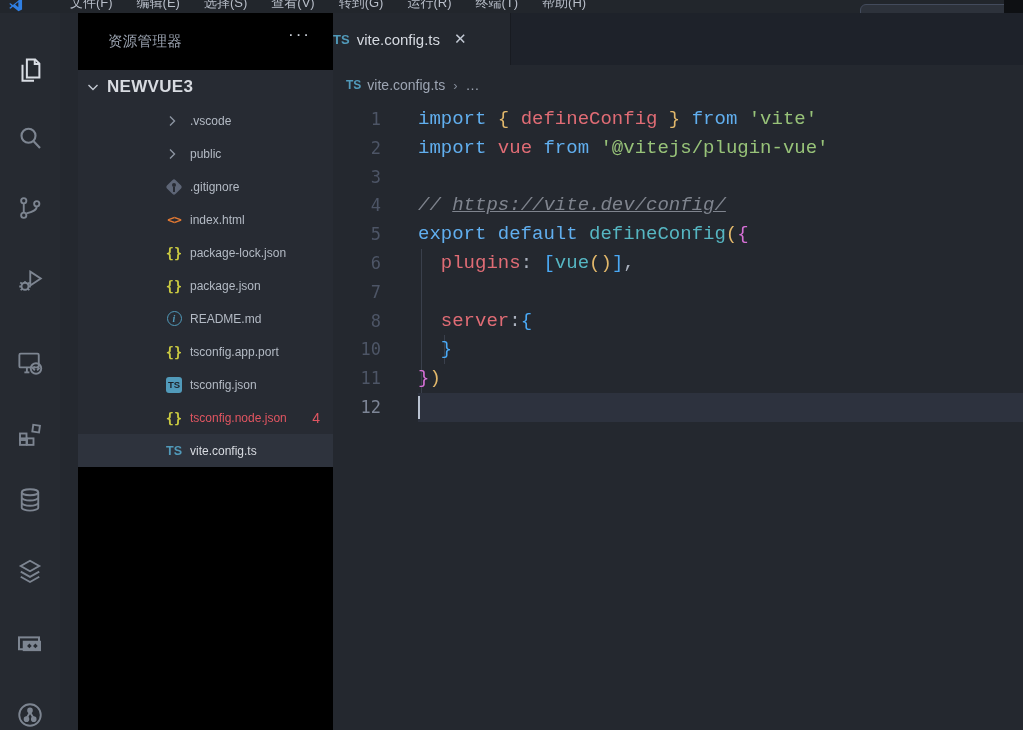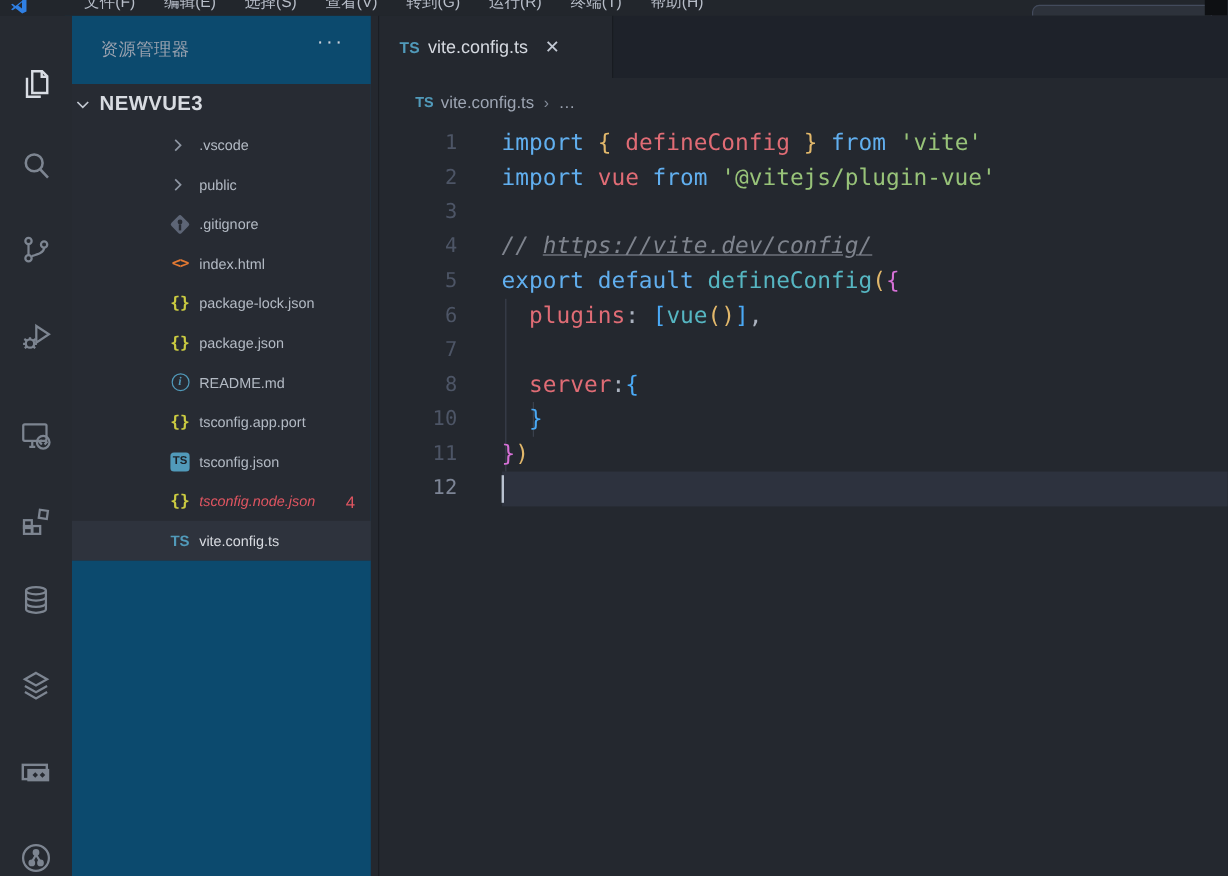--- a/index.html
+++ b/index.html
@@ -19,38 +19,38 @@
 
   
   #activitybar { position:absolute; left:0; top:13px; width:60px; height:717px;
     background:#262a31; z-index:20; }
   .ab-item { position:absolute; left:0; width:60px; height:52px; display:flex;
     align-items:center; justify-content:center; color:#7d8591; cursor:pointer; }
   .ab-item.active { color:#d9dde4; }
   .ab-item svg { width:30px; height:30px; }
 
   
-  #sidebar { position:absolute; left:54px; top:13px; width:255px; height:717px;
-    background:#0c4a6e; z-index:10; }
+  #sidebar { position:absolute; left:78px; top:13px; width:255px; height:717px;
+    background:#000000; z-index:10; }
   #sb-header { position:absolute; left:0; top:0; width:255px; height:57px; }
   #sb-title { position:absolute; left:30px; top:19px; font-size:14.5px; color:#9aa2af; letter-spacing:.3px; }
   #sb-more { position:absolute; right:22px; top:12px; font-size:17px; color:#ccd1da;
     letter-spacing:2px; cursor:pointer; }
   #tree { position:absolute; left:0; top:57px; width:255px; background:#272b33; }
   .sec-row { position:relative; height:34px; display:flex; align-items:center; cursor:pointer; }
   .sec-row .chev { margin-left:7px; color:#c3c9d2; display:flex; }
   .sec-label { margin-left:6px; font-size:17px; font-weight:bold; color:#d8dbe1; letter-spacing:.3px; }
   .file-row { position:relative; height:33px; display:flex; align-items:center; cursor:pointer; }
   .file-row.selected { background:#2e333d; }
   .file-row .chev { position:absolute; left:86px; color:#8d95a2; display:flex; }
   .file-row .ficon { position:absolute; left:86px; width:20px; height:20px; display:flex;
     align-items:center; justify-content:center; }
   .file-row .flabel { position:absolute; left:112px; font-size:12px; color:#b3bac4; white-space:nowrap; }
   .file-row.selected .flabel { color:#d8dbe1; }
-  .file-row.error .flabel { color:#e05561;font-style:italic; }
+  .file-row.error .flabel { color:#e05561; }
   .file-row .fbadge { position:absolute; right:13px; font-size:14px; color:#e05561; }
 
   
   .ic-json { color:#cbcb41; font-size:13.5px; font-weight:bold; font-family:"DejaVu Sans Mono",monospace; }
   .ic-html { color:#e37933; font-size:13px; font-weight:bold; font-family:"DejaVu Sans Mono",monospace; letter-spacing:-1px; }
   .ic-info { width:15px; height:15px; border:1.6px solid #519aba; border-radius:50%;
     color:#519aba; font-size:10px; font-weight:bold; display:flex; align-items:center;
     justify-content:center; font-family:"Liberation Serif",serif; font-style:italic; }
   .ic-ts-letters { color:#519aba; font-size:12.5px; font-weight:bold; }
   .ic-ts-badge { width:16px; height:16px; background:#519aba; border-radius:3px; color:#1d2127;
@@ -75,21 +75,21 @@
   #breadcrumb .bc-ts { margin-left:30px; color:#519aba; font-size:12px; font-weight:bold; }
   #breadcrumb .bc-file { margin-left:6px; color:#9da5b3; font-size:14px; }
   #breadcrumb .bc-sep { margin-left:8px; color:#848c9a; font-size:13px; }
   #breadcrumb .bc-more { margin-left:8px; color:#9da5b3; font-size:14px; }
 
   #code { position:absolute; left:0; top:92px; width:708px; height:625px;
     font-family:"DejaVu Sans Mono","Liberation Mono",monospace; font-size:19px; }
   .code-row { position:relative; height:28.8px; line-height:28.8px; white-space:pre; }
   .code-row .ln { display:inline-block; width:65px; text-align:right; color:#4d5566;
     font-size:17px; vertical-align:top; user-select:none; }
-  .code-row .ltext { display:inline-block; margin-left:37px; vertical-align:top; }
+  .code-row .ltext { display:inline-block; margin-left:37px; vertical-align:top;font-family:Liberation Mono, monospace; }
   .code-row.active { background:linear-gradient(to right, rgba(0,0,0,0) 102px, #2d323e 102px); }
   .code-row.active .ln { color:#7d8596; }
   .cursor { position:absolute; left:102px; top:3px; width:2px; height:23px; background:#b9c2d0; }
   .iguide { position:absolute; width:1px; background:#3a404c; }
 
   .tk-kw  { color:#61afef; }
   .tk-ent { color:#e06c75; }
   .tk-str { color:#98c379; }
   .tk-num { color:#d19a66; }
   .tk-com { color:#7f848e; font-style:italic; }

